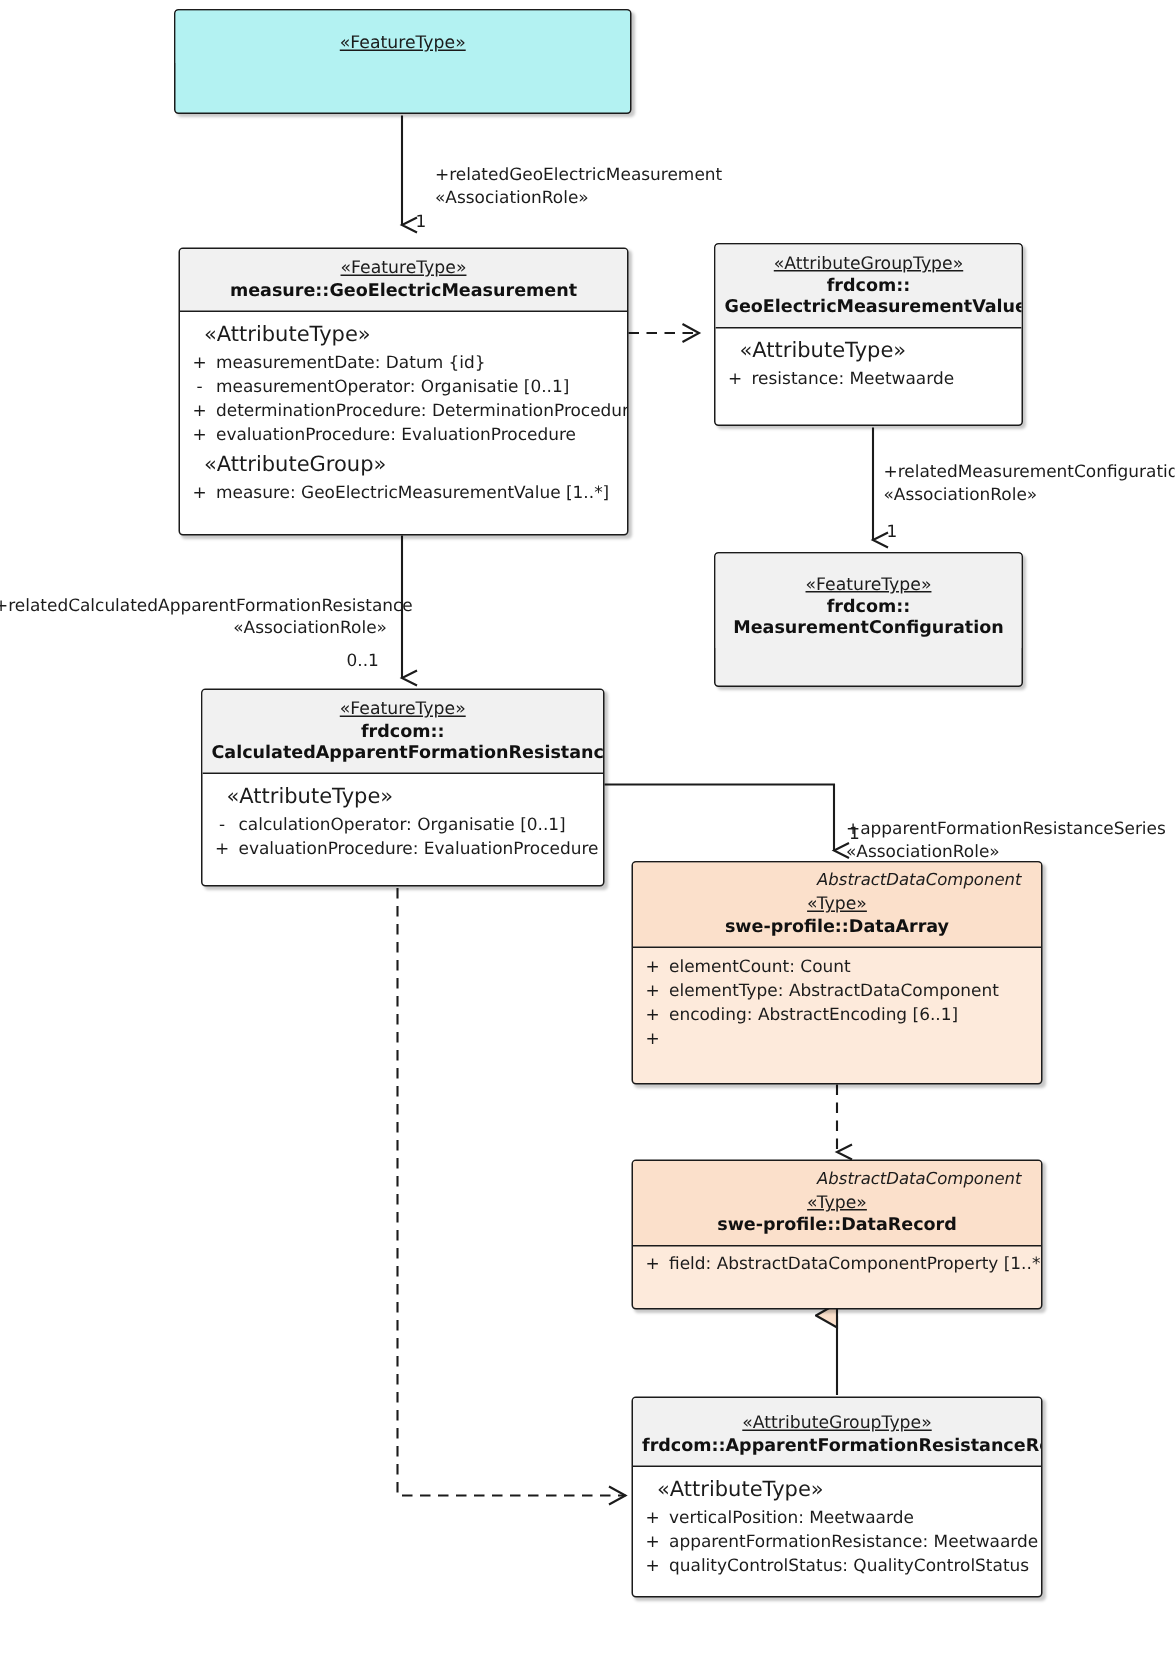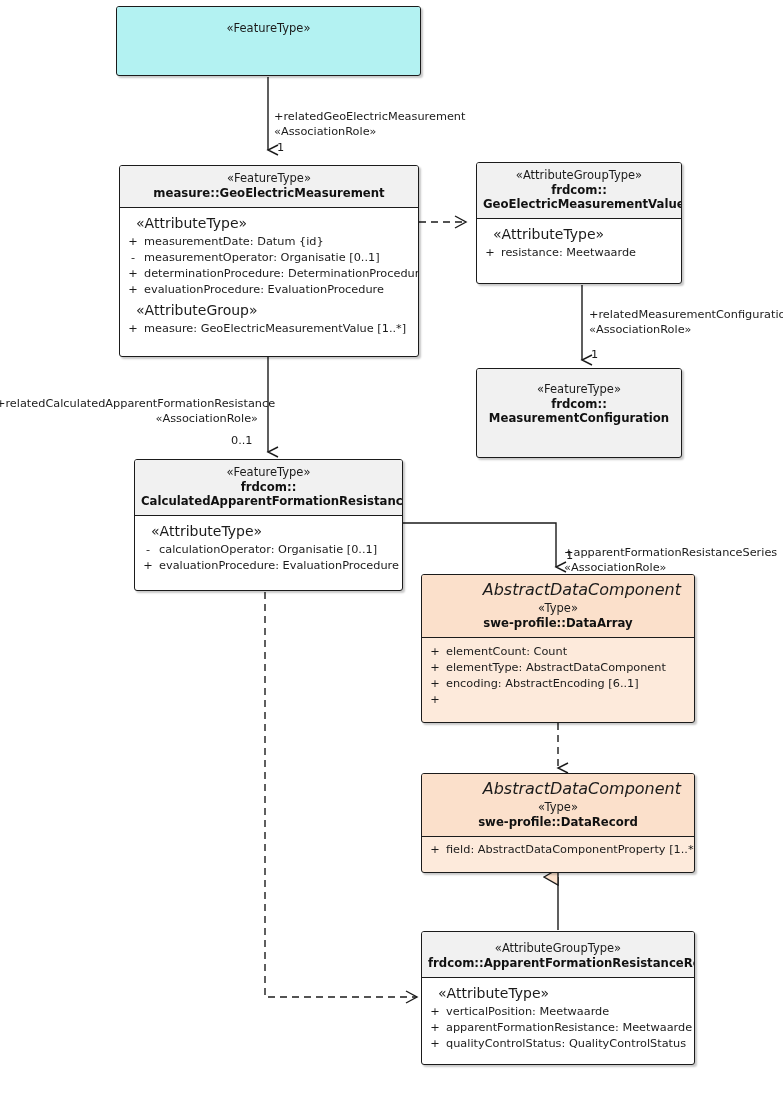--- a/index.html
+++ b/index.html
@@ -47,30 +47,31 @@
   .box-body {
     box-sizing: border-box;
     border-top: 1.4px solid #1b1b1b;
     padding: 5px 2px 6px 2px;
     line-height: 1.33;
   }
   .stereo {
     font-size: 11.5px;
     color: #1b1b1b;
     display: block;
+    text-decoration: underline;
   }
   .cls-name {
     font-size: 11.7px;
     font-weight: bold;
     color: #111;
     display: block;
   }
   .cls-name.two-line { line-height: 1.25; }
   .abstract-tag {
-    font-size: 16px;
+    font-size: 11px;
     font-style: italic;
     text-align: right;
     padding: 3px 7px 1px 0;
     color: #1b1b1b;
     display: block;
   }
 
   
   .group-label {
     font-size: 14px;
@@ -162,21 +163,21 @@
 
     <g>
       <line x1="558" y1="930" x2="558" y2="877" stroke="#1b1b1b" stroke-width="1.4" marker-end="url(#hollowTriangle)"></line>
     </g>
 
     <g>
       <path d="M265,592 L265,997 L417,997" fill="none" stroke="#1b1b1b" stroke-width="1.4" stroke-dasharray="7,5" marker-end="url(#openArrowRight)"></path>
     </g>
   </svg>
 
-  <div class="edge-label" style="left:274px; top:110px;">
+  <div class="edge-label" style="left:290px; top:110px;">
     <div>+relatedGeoElectricMeasurement</div>
     <div>«AssociationRole»</div>
   </div>
   <div class="mult" style="left:277px; top:141px;">1</div>
 
   <div class="edge-label" style="left:589px; top:308px;">
     <div>+relatedMeasurementConfiguration</div>
     <div>«AssociationRole»</div>
   </div>
   <div class="mult" style="left:591px; top:348px;">1</div>

